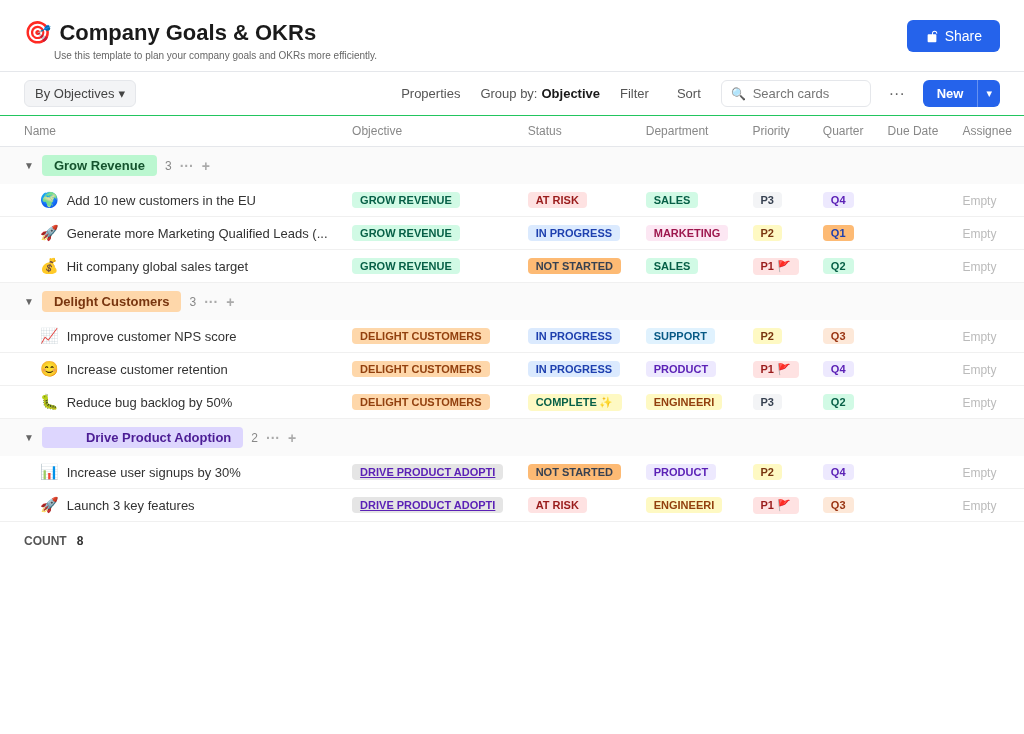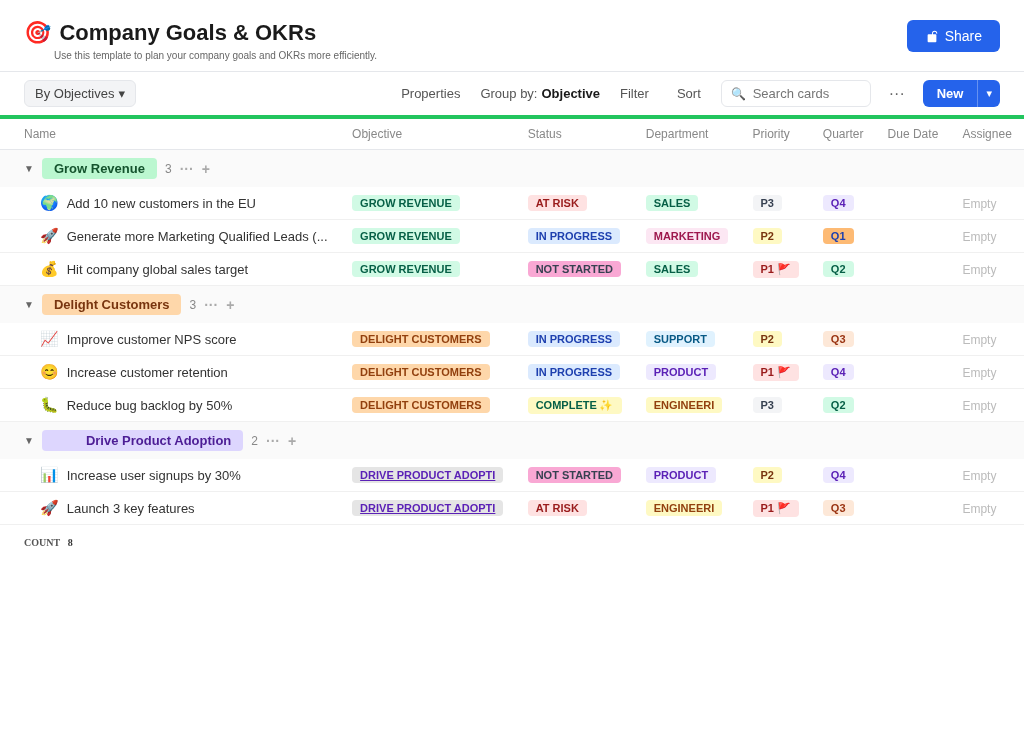--- a/index.html
+++ b/index.html
@@ -59,21 +59,21 @@
       white-space: nowrap;
     }
     .share-btn svg { width: 14px; height: 14px; }
 
     
     .toolbar {
       display: flex;
       align-items: center;
       gap: 12px;
       padding: 8px 24px;
-      border-bottom: 4px solid #22c55e;
+      border-bottom: 1px solid #22c55e;
       border-top: 1px solid #e5e7eb;
     }
     .view-select {
       display: flex;
       align-items: center;
       gap: 4px;
       background: #f3f4f6;
       border: 1px solid #e5e7eb;
       border-radius: 6px;
       padding: 5px 10px;
@@ -233,21 +233,21 @@
     }
 
     
     .badge-grow { background: #d1fae5; color: #065f46; }
     .badge-delight { background: #fed7aa; color: #92400e; }
     .badge-drive { background: #e5e5e5; color: #5b21b6; text-decoration: underline; }
 
     
     .badge-at-risk { background: #fee2e2; color: #991b1b; }
     .badge-in-progress { background: #dbeafe; color: #1e40af; }
-    .badge-not-started { background: #f9a8d4; color: #374151; }
+    .badge-not-started { background: #fdba74; color: #374151; }
     .badge-complete { background: #fef9c3; color: #065f46; }
 
     
     .badge-sales { background: #d1fae5; color: #065f46; }
     .badge-marketing { background: #fce7f3; color: #9d174d; }
     .badge-support { background: #e0f2fe; color: #075985; }
     .badge-product { background: #ede9fe; color: #5b21b6; }
     .badge-engineering { background: #fef9c3; color: #92400e; }
 
     
@@ -258,24 +258,23 @@
     
     .badge-q1 { background: #fdba74; color: #1e40af; }
     .badge-q2 { background: #d1fae5; color: #065f46; }
     .badge-q3 { background: #fde8d8; color: #9a3412; }
     .badge-q4 { background: #ede9fe; color: #5b21b6; }
 
     .empty-cell { color: #bbb; font-size: 12px; }
 
     .count-row td {
       padding: 12px 24px;
-      font-size: 10px;
+      font-size: 12px;
       color: #888;
       border-top: 1px solid #e5e7eb;
-      font-family: Liberation Serif, serif;
     }
     .count-label { font-weight: 600; color: #555; }
     .count-val { font-weight: 700; color: #333; }
   </style>
 </head>
 <body>
 
 <div class="app-container">
 
   <div class="header">

